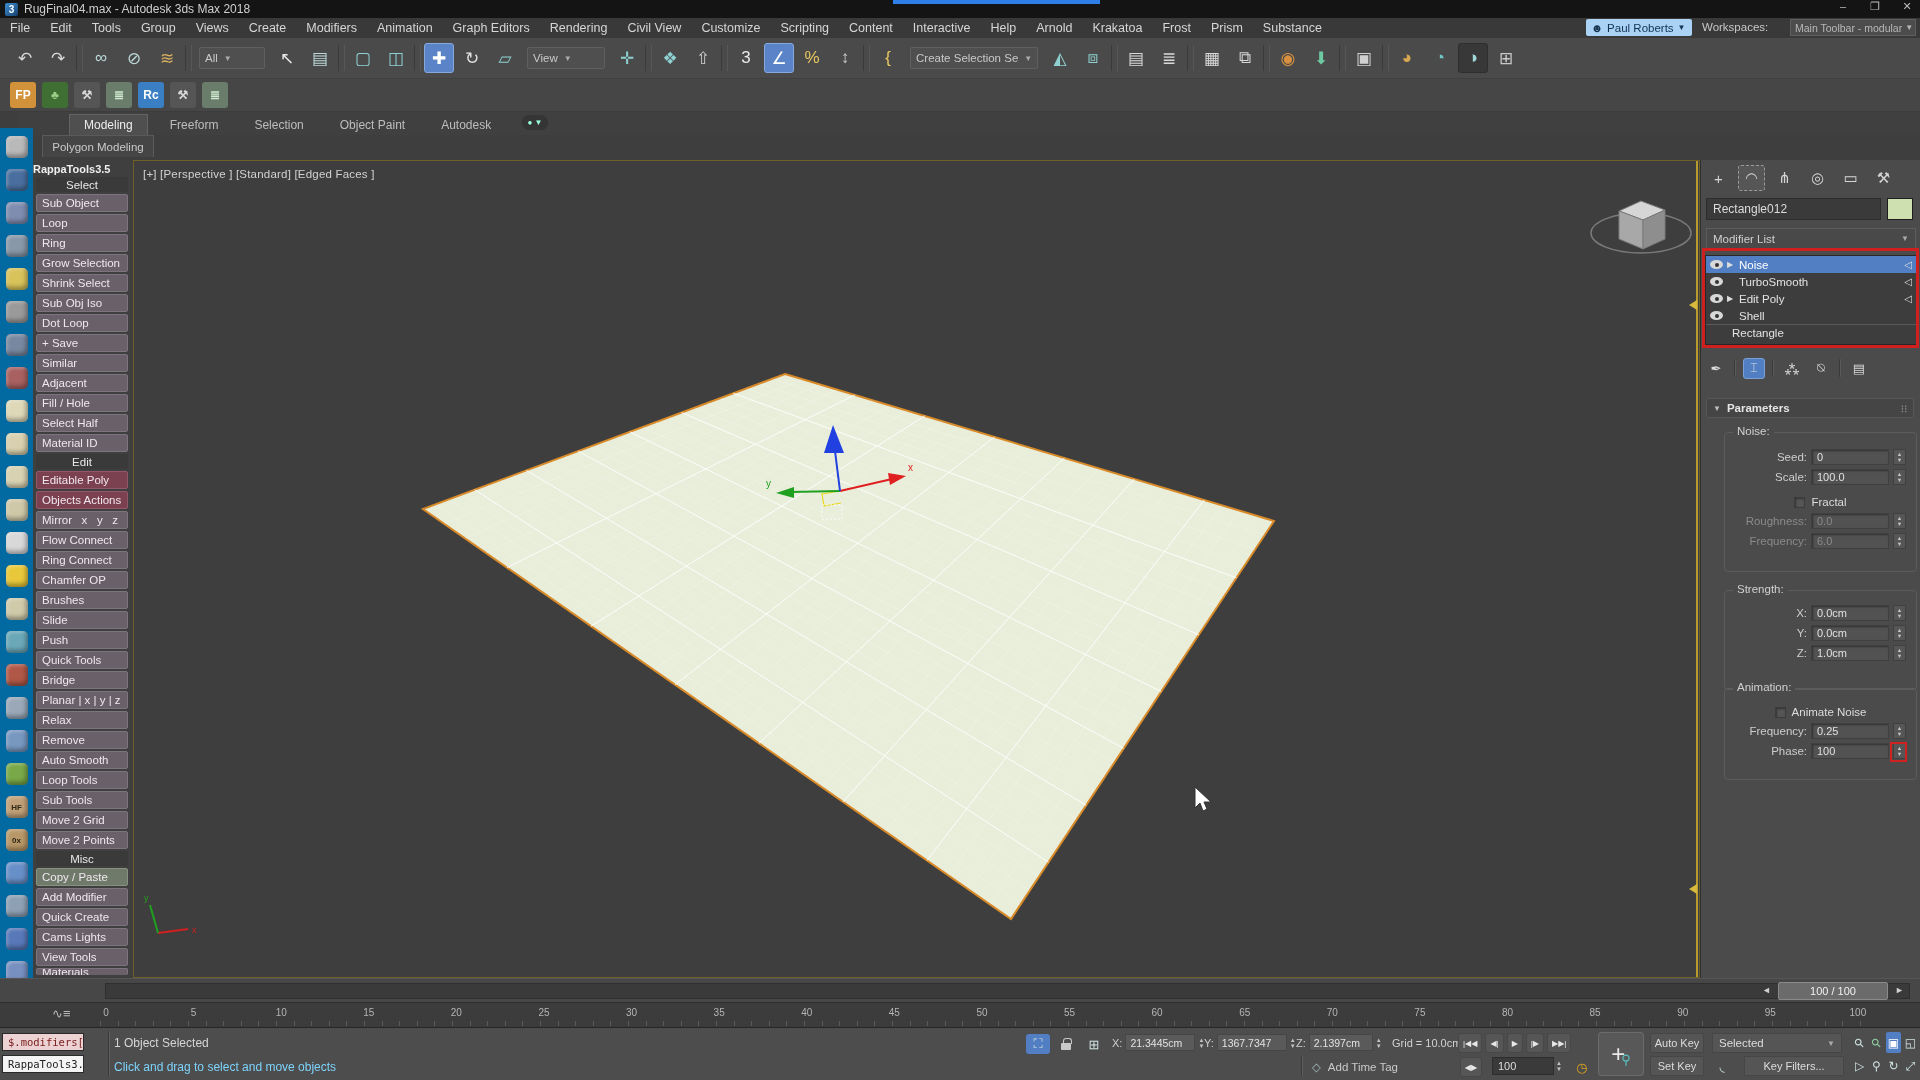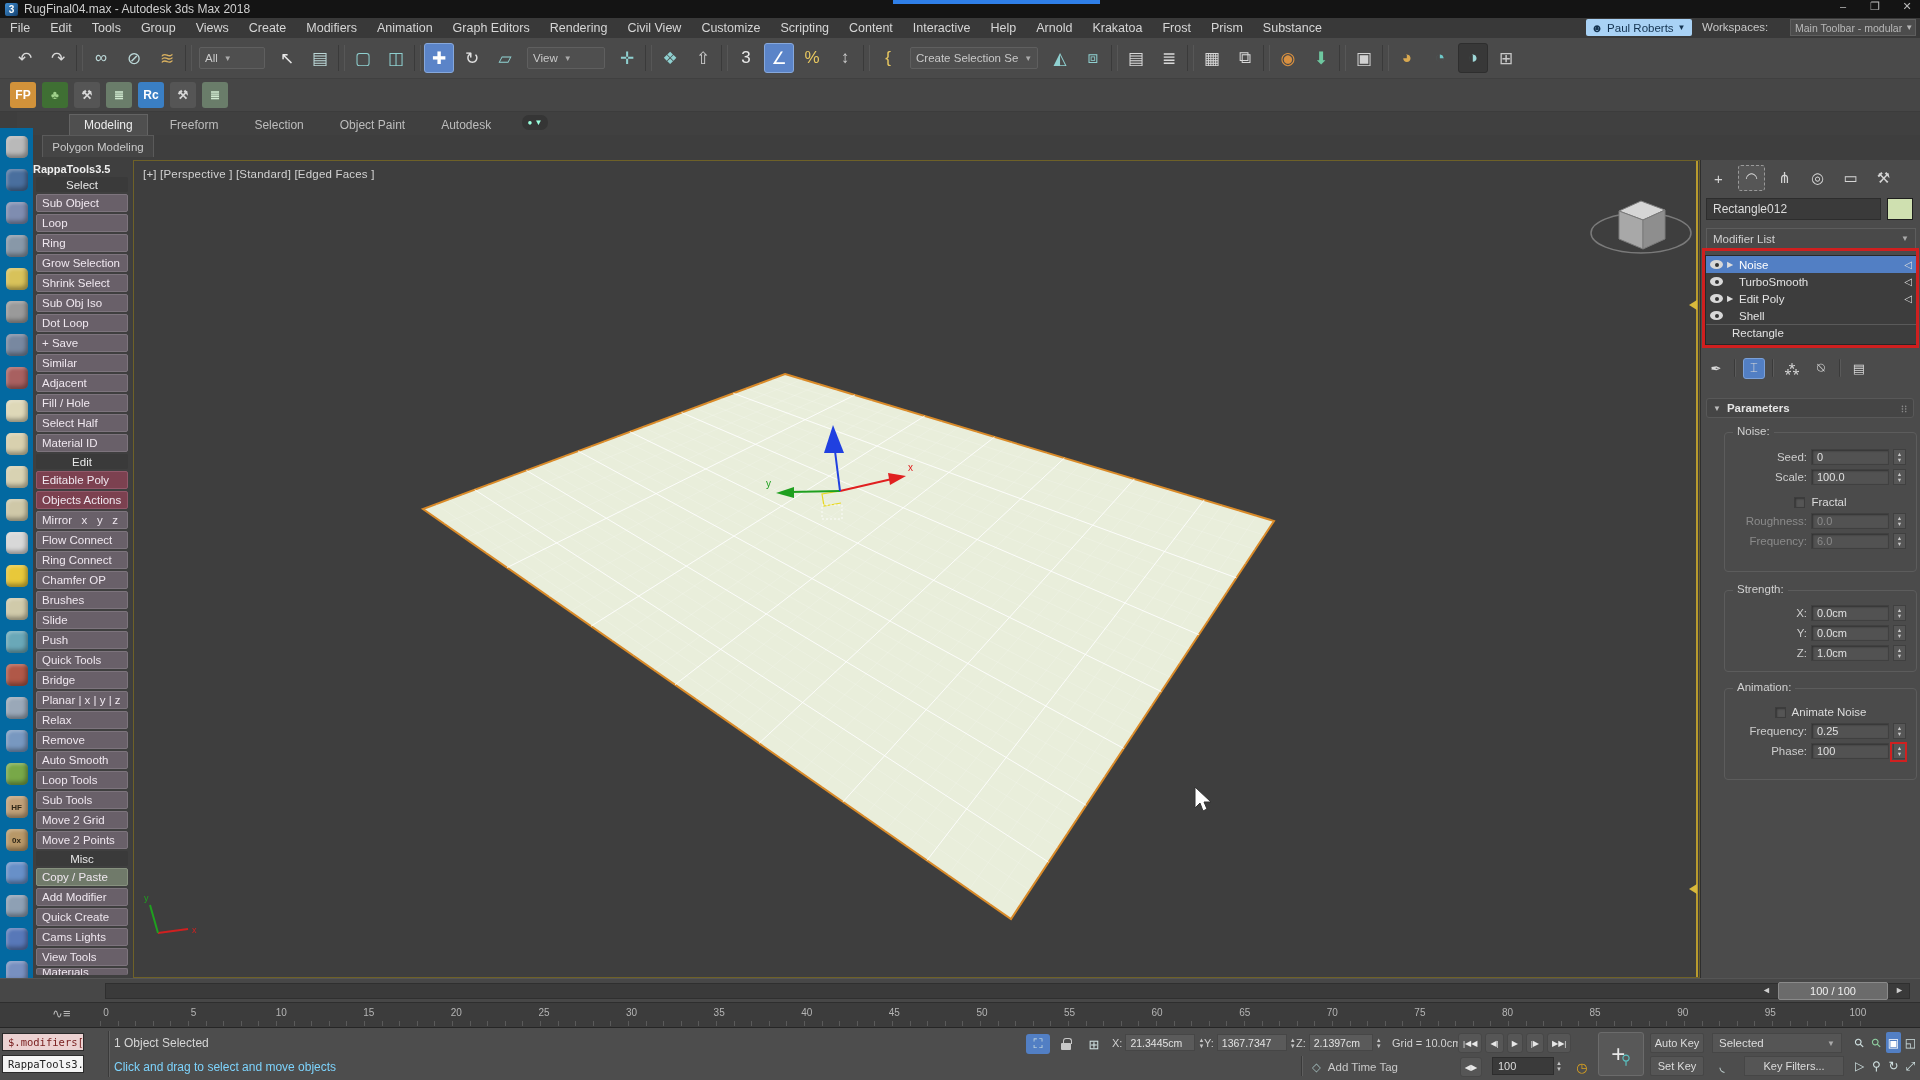--- a/index.html
+++ b/index.html
@@ -384,21 +384,21 @@
       <span class="pfield">0.0</span>
       <span class="spin">▲<br>▼</span>
     </div>
     <div class="prow dis">
       <span class="plabel">Frequency:</span>
       <span class="pfield">6.0</span>
       <span class="spin">▲<br>▼</span>
     </div>
   </div>
 
-  <div class="group" style="top:430px;height:82px">
+  <div class="group" style="top:430px;height:100px">
     <span class="glabel">Strength:</span>
     <div class="prow" style="margin-top:12px">
       <span class="plabel">X:</span>
       <span class="pfield">0.0cm</span>
       <span class="spin">▲<br>▼</span>
     </div>
     <div class="prow">
       <span class="plabel">Y:</span>
       <span class="pfield">0.0cm</span>
       <span class="spin">▲<br>▼</span>

